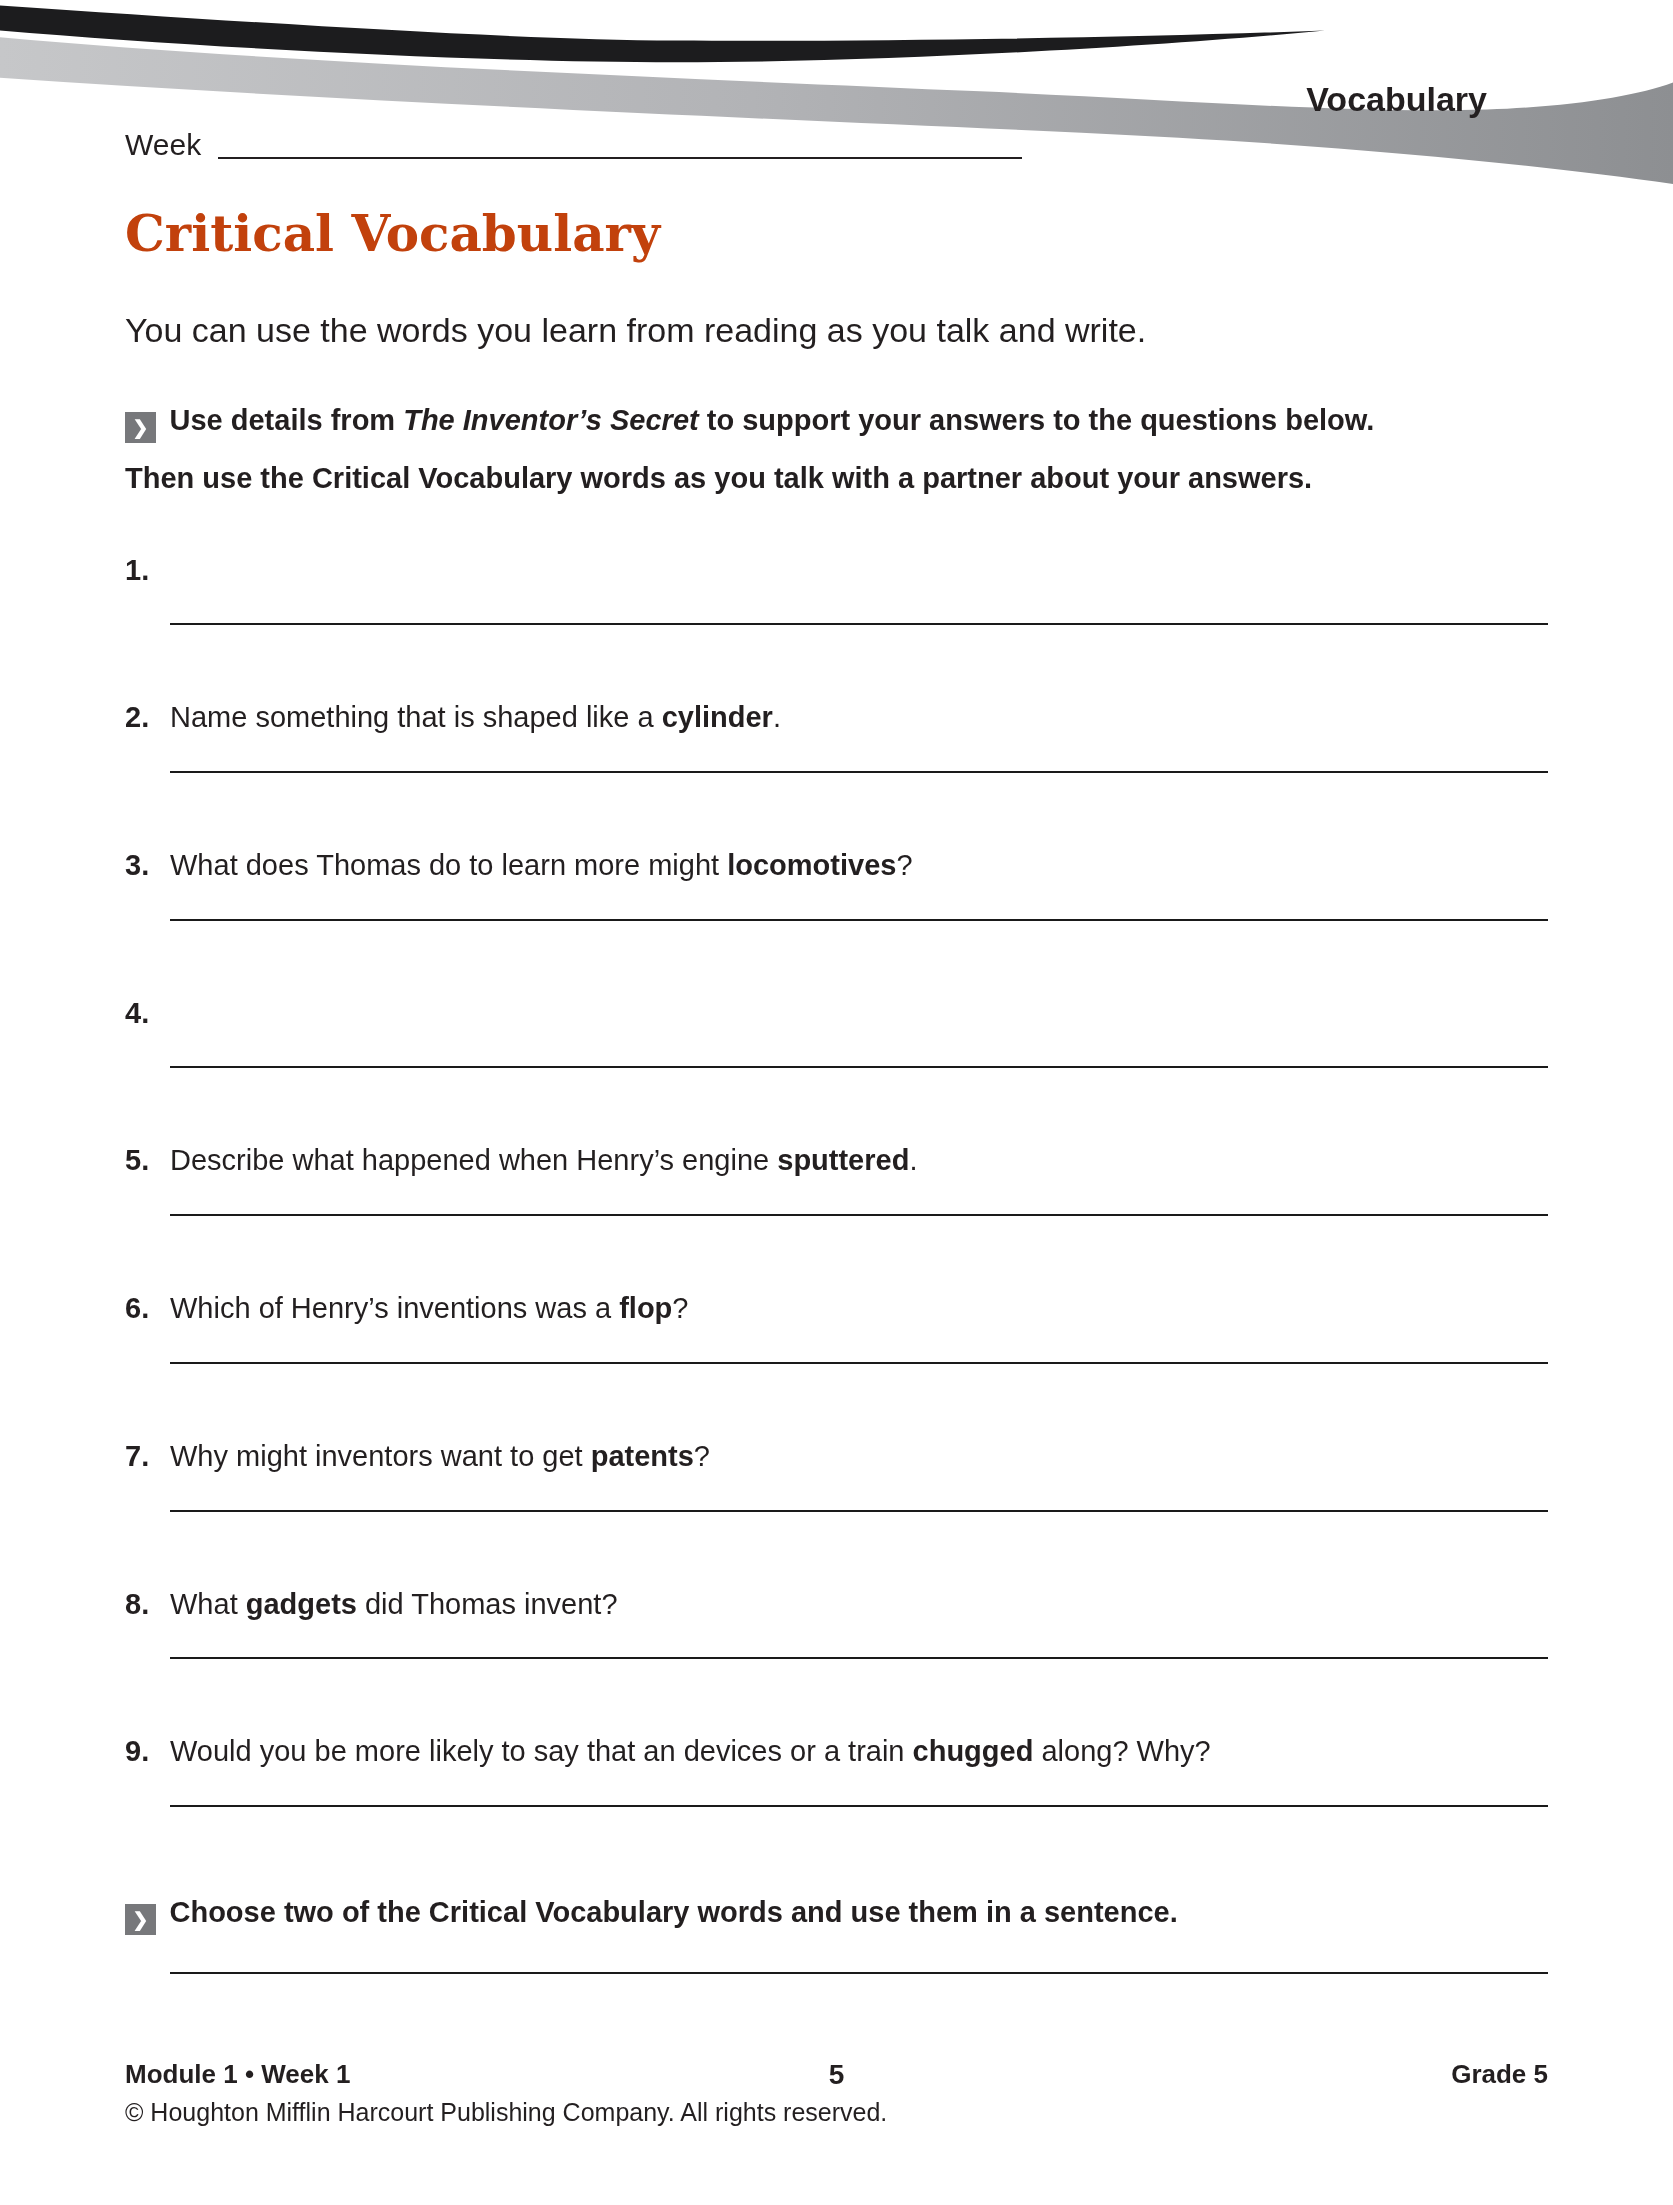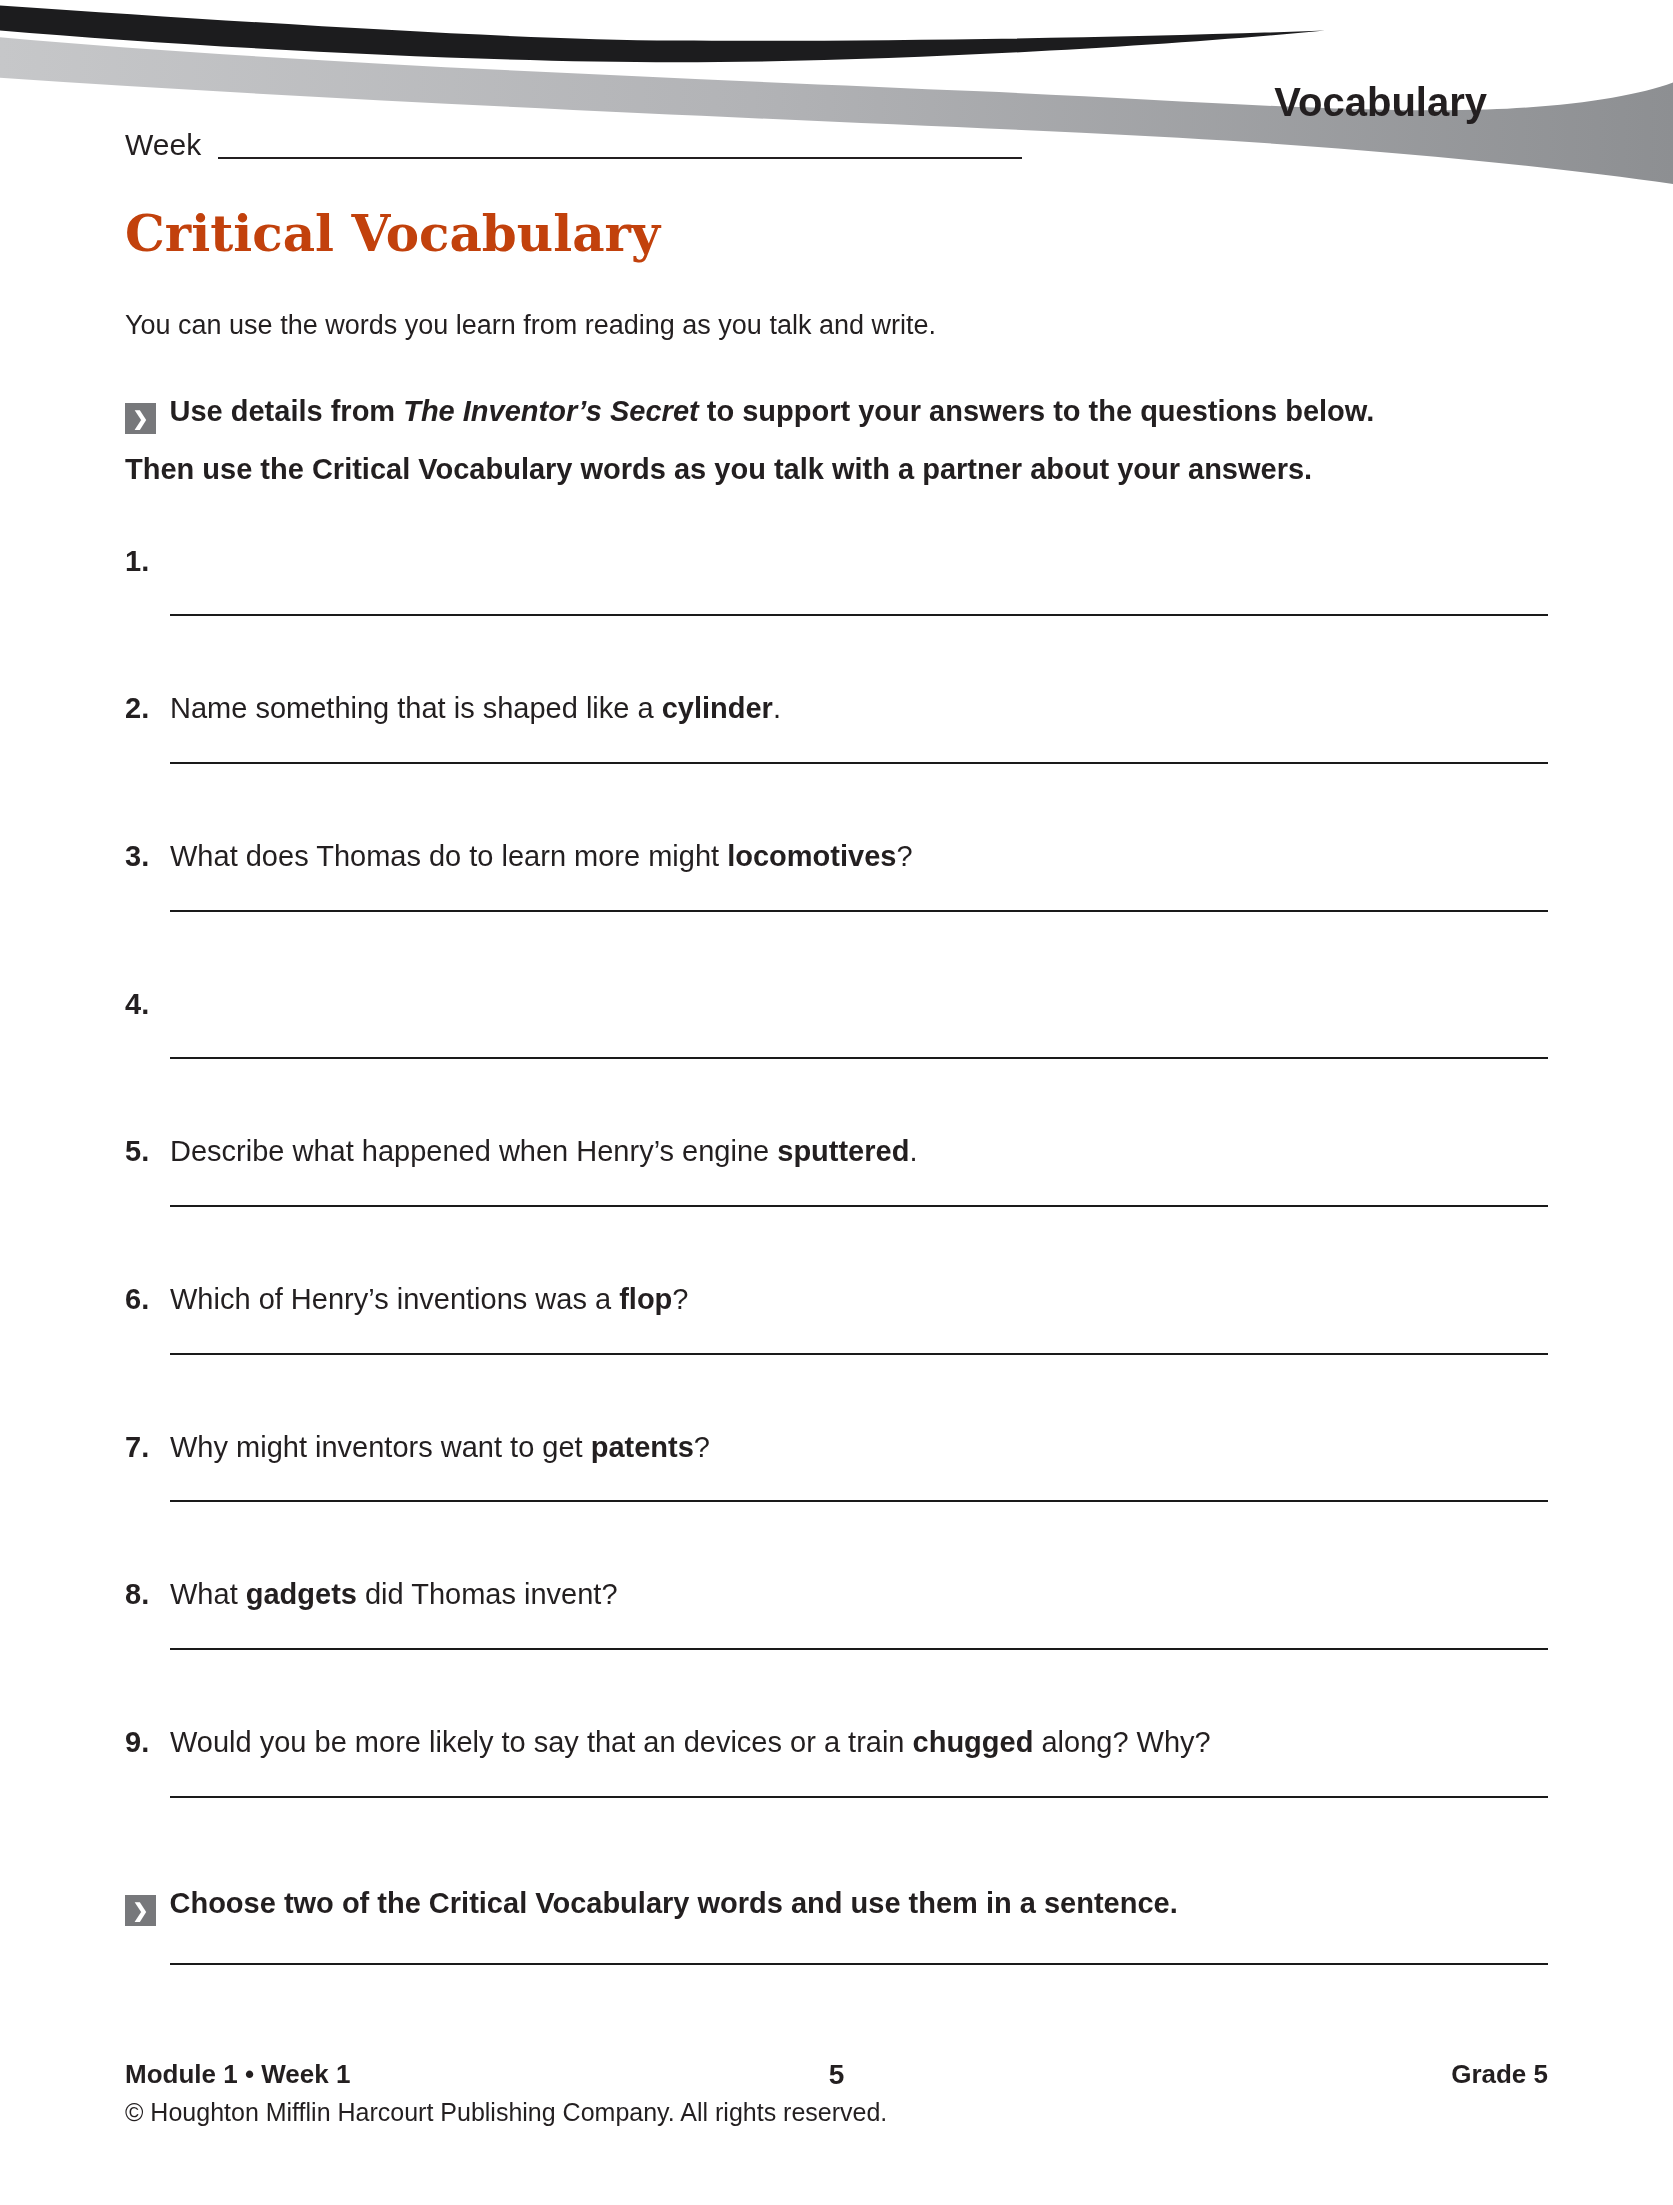--- a/index.html
+++ b/index.html
@@ -21,21 +21,21 @@
     position: absolute;
     top: 0; left: 0;
     width: 1673px; height: 203px;
     pointer-events: none;
   }
   .swoosh svg { display: block; width: 1673px; height: 203px; }
   .vocab-label {
     position: absolute;
     top: 80px;
     right: 186px;
-    font-size: 40px;
+    font-size: 34px;
     font-weight: bold;
     color: #231f20;
   }
 
   
   .name-row {
     margin-top: 128px;
     display: flex;
     align-items: flex-end;
     font-size: 30px;
@@ -51,21 +51,21 @@
   h1.title {
     margin: 43px 0 0 0;
     font-family: "DejaVu Serif", serif;
     font-weight: bold;
     font-size: 50px;
     line-height: 1.15;
     color: #c2410c;
   }
   p.intro {
     margin: 45px 0 0 0;
-    font-size: 27px;
+    font-size: 34px;
     line-height: 1.3;
   }
 
   
   .directive {
     margin: 39px 0 0 0;
     font-weight: bold;
     font-size: 29px;
     line-height: 58px;
   }

